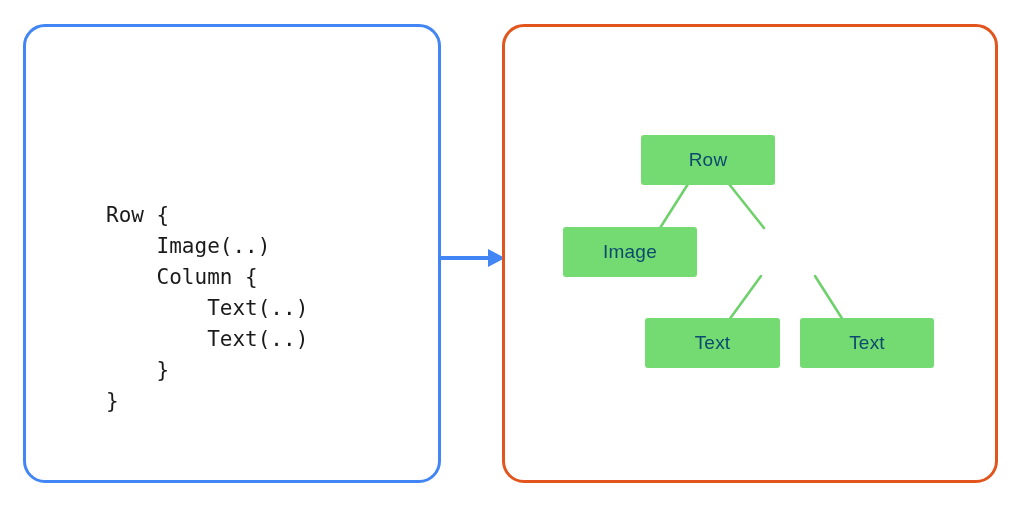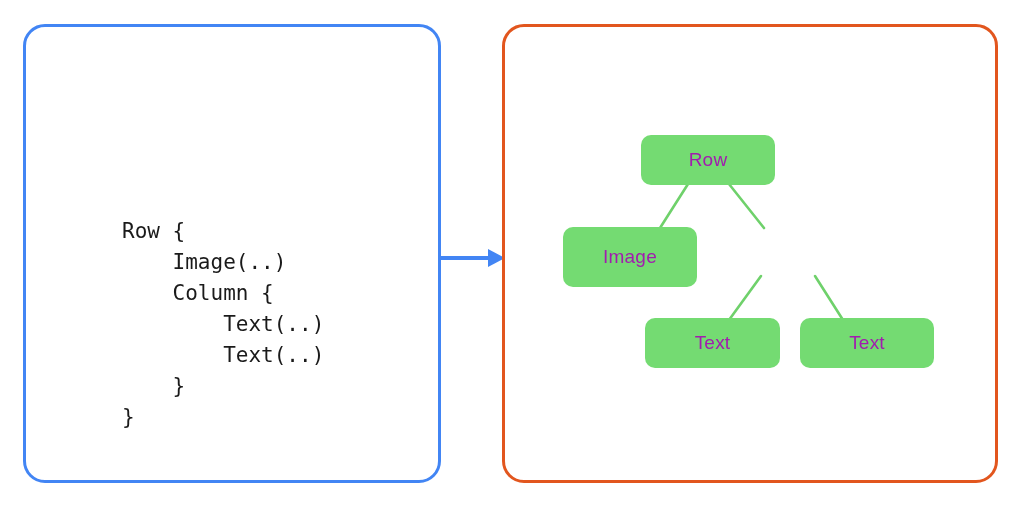--- a/index.html
+++ b/index.html
@@ -42,21 +42,21 @@
     height: 459px;
     border-width: 3px;
     border-color: #e2561e;
   }
 
   
   #code-block {
     position: absolute;
     left: 80px;
     top: 173px;
-    margin: 16px;
+    margin: 0;
     font-family: "DejaVu Sans Mono", "Liberation Mono", monospace;
     font-size: 21px;
     line-height: 31px;
     color: #1a1a1a;
     white-space: pre;
     letter-spacing: 0px;
   }
 
   
   #flow-arrow {
@@ -81,32 +81,32 @@
     top: 0;
     width: 496px;
     height: 459px;
   }
   .node {
     position: absolute;
     display: flex;
     align-items: center;
     justify-content: center;
     background: #74db72;
-    color: #a21caf;
-    border-radius: 10px;
+    color: #0c4a6e;
+    border-radius: 3px;
     font-family: "Liberation Sans", sans-serif;
     font-size: 19px;
     font-weight: 400;
     letter-spacing: 0.2px;
     box-sizing: border-box;
     z-index: 2;
   }
   
   #node-row    { left: 139px; top: 111px; width: 134px; height: 50px; }
-  #node-image  { left:  61px; top: 203px; width: 134px; height: 60px; }
+  #node-image  { left:  61px; top: 203px; width: 134px; height: 50px; }
   #node-column { left: 219px; top: 203px; width: 134px; height: 50px; }
   #node-text-1 { left: 143px; top: 294px; width: 135px; height: 50px; }
   #node-text-2 { left: 298px; top: 294px; width: 134px; height: 50px; }
 </style>
 </head>
 <body>
 
 <div id="canvas">
 
   <div class="panel" id="code-panel">

